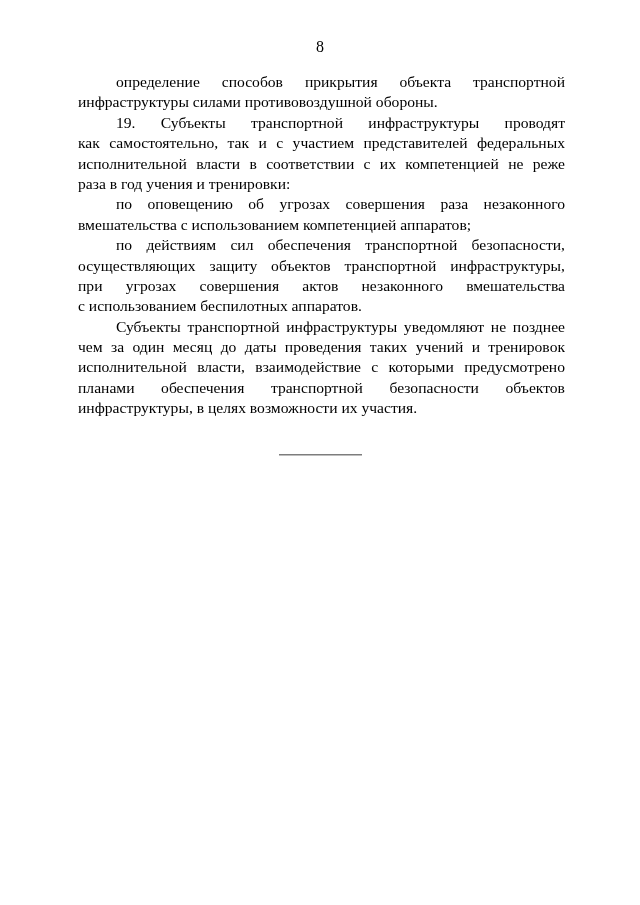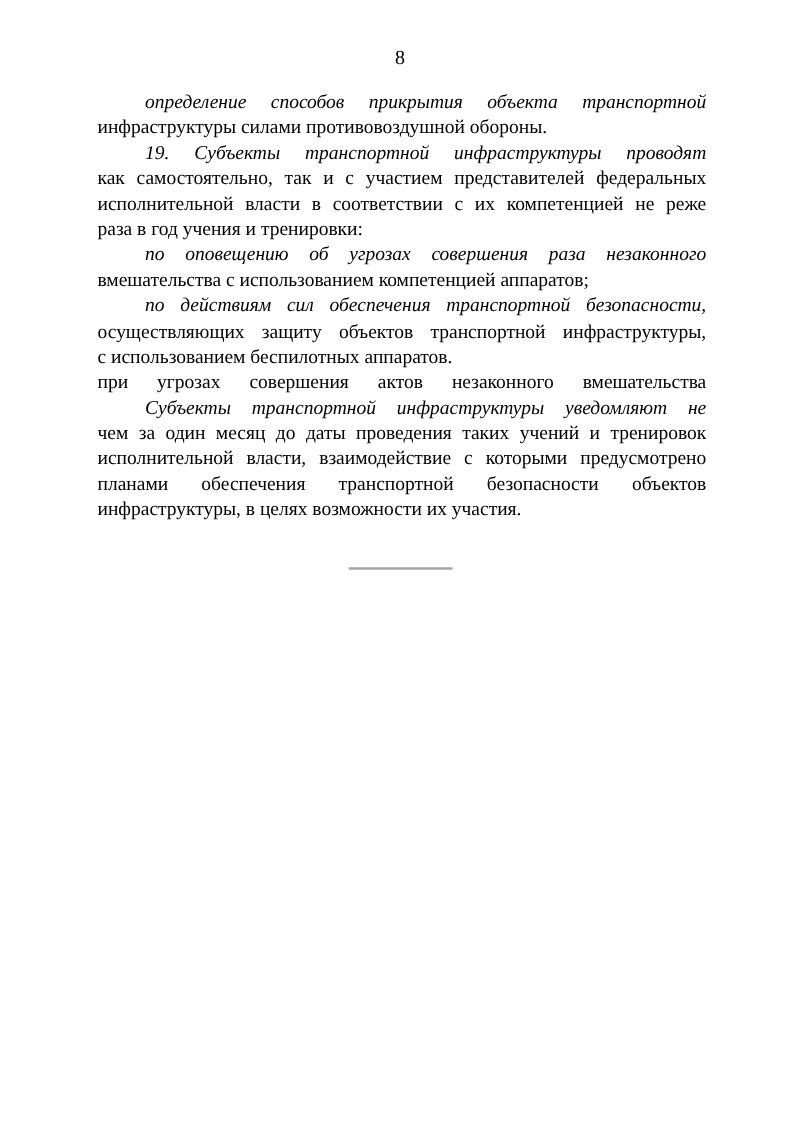--- a/index.html
+++ b/index.html
@@ -43,21 +43,20 @@
     text-align-last: justify;
     text-justify: inter-word;
     white-space: normal;
   }
   .line.e {
     text-align: left;
     text-align-last: left;
   }
   .line.f {
     text-indent: 38px;
-    font-style: italic;
   }
   .divider {
     width: 83px;
     margin: 35px auto 0 auto;
     border: none;
     height: 0;
     border-top: 1px solid #7d7d7d;
     border-bottom: 1px solid #bdbdbd;
   }
 </style>
@@ -83,22 +82,22 @@
     </div>
 
     <div class="para">
       <div class="line f">по оповещению об угрозах совершения раза незаконного</div>
       <div class="line e">вмешательства с использованием компетенцией аппаратов;</div>
     </div>
 
     <div class="para">
       <div class="line f">по действиям сил обеспечения транспортной безопасности,</div>
       <div class="line">осуществляющих защиту объектов транспортной инфраструктуры,</div>
+      <div class="line">при угрозах совершения актов незаконного вмешательства</div>
       <div class="line e">с использованием беспилотных аппаратов.</div>
-      <div class="line">при угрозах совершения актов незаконного вмешательства</div>
     </div>
 
     <div class="para">
       <div class="line f">Субъекты транспортной инфраструктуры уведомляют не позднее</div>
       <div class="line">чем за один месяц до даты проведения таких учений и тренировок</div>
       <div class="line">исполнительной власти, взаимодействие с которыми предусмотрено</div>
       <div class="line">планами обеспечения транспортной безопасности объектов транспортной</div>
       <div class="line e">инфраструктуры, в целях возможности их участия.</div>
     </div>
 

